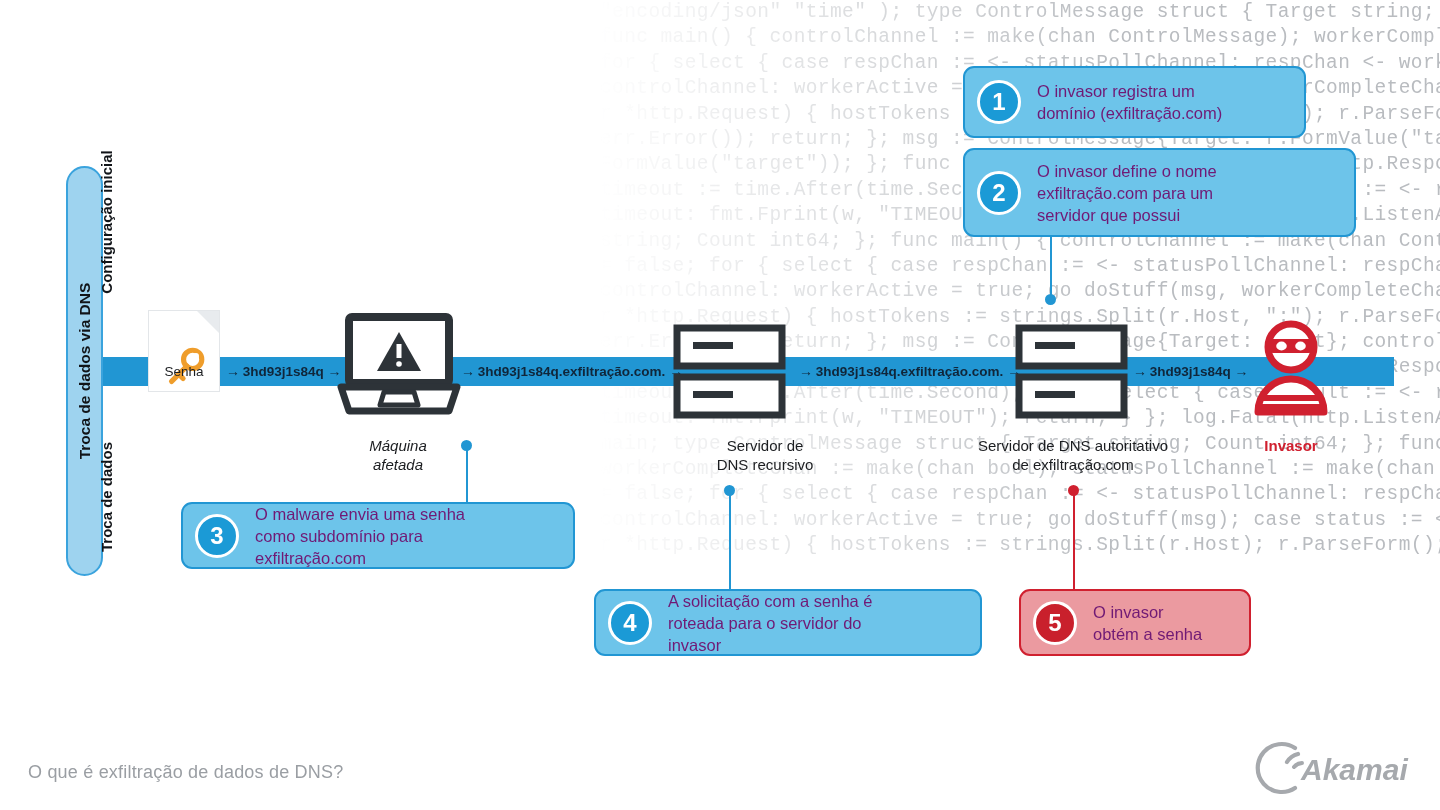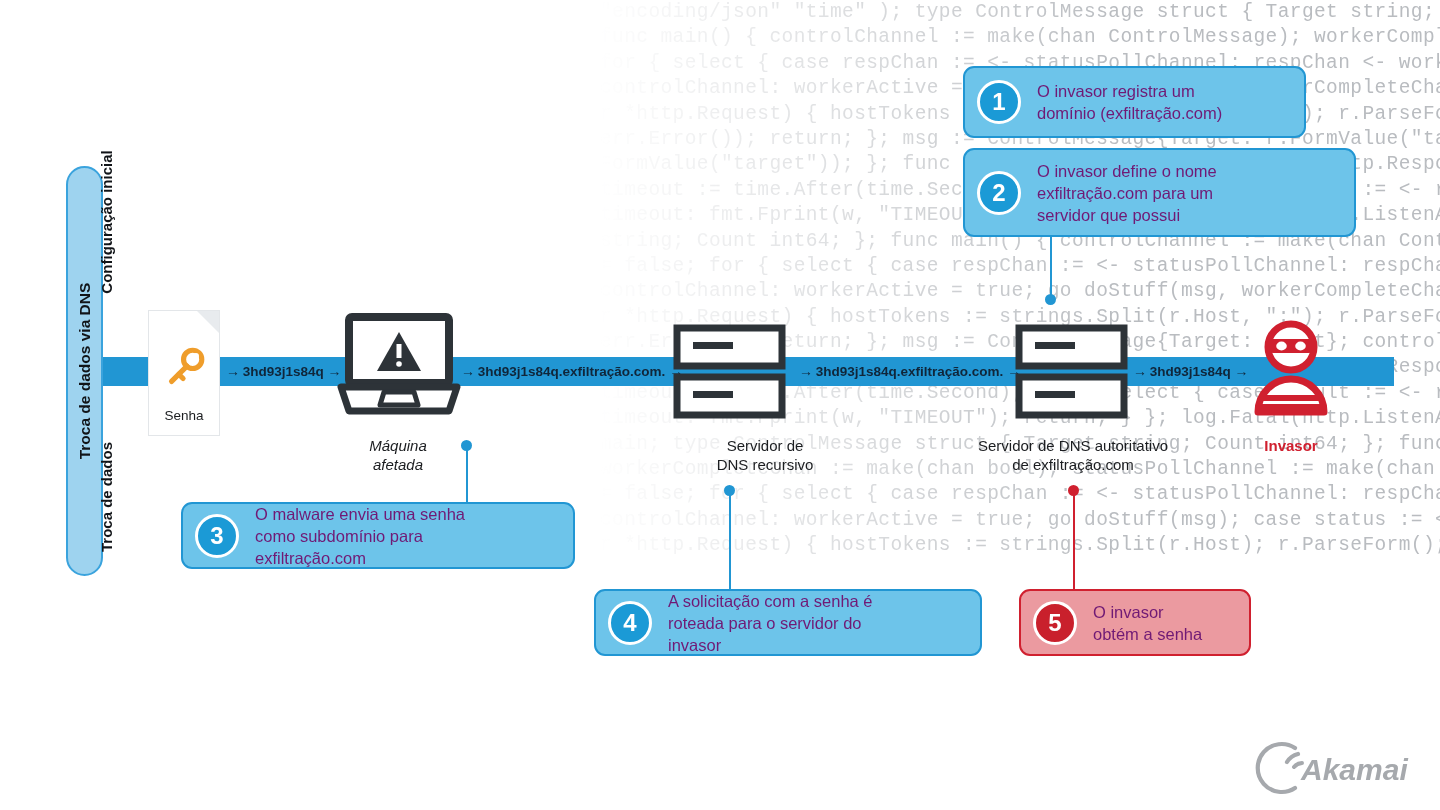--- a/index.html
+++ b/index.html
@@ -53,21 +53,21 @@
   
   .node{position:absolute;}
   .node-caption{
     position:absolute;text-align:center;font-size:15px;color:#1b1d20;
     line-height:19px;white-space:nowrap;
   }
   .node-caption.red{color:#d0202f;font-weight:bold;}
 
   
   .doc{
-    position:absolute;left:148px;top:310px;width:72px;height:126px;
+    position:absolute;left:148px;top:310px;width:72px;height:82px;
     background:#ffffff;border:1px solid #e3e6e9;box-sizing:border-box;
   }
   .doc .fold{
     position:absolute;right:0;top:0;width:22px;height:22px;
     background:#e8ebee;clip-path:polygon(0 0,100% 100%,100% 0);
   }
   .doc .senha{
     position:absolute;left:0;right:0;bottom:12px;text-align:center;
     font-size:13.5px;color:#1b1d20;
   }
@@ -282,20 +282,21 @@
   <div class="callout red" style="left:1019px;top:589px;width:232px;height:67px;padding:0 12px;">
     <div class="badge red">5</div>
     <div class="callout-text">
       <div>O invasor</div>
       <div>obtém a senha</div>
     </div>
   </div>
   <div class="conn red" style="left:1073px;top:492px;height:97px;"></div>
   <div class="dot red" style="left:1068px;top:485px;"></div>
 
+  <div class="footer-caption">O que é exfiltração de dados de DNS?</div>
 
   <svg class="logo" viewBox="0 0 160 52">
     <g fill="none" stroke="#a6a9ad" stroke-linecap="round">
       <path d="M30 6 A24 24 0 1 0 30 46" stroke-width="4.2"></path>
       <path d="M33 12 A18 18 0 0 0 22 20" stroke-width="4.2"></path>
       <path d="M37 21 A11 11 0 0 0 29 25" stroke-width="4"></path>
     </g>
     <text x="36" y="38" font-family="Liberation Sans, sans-serif" font-size="30" font-weight="bold" font-style="italic" fill="#a6a9ad">Akamai</text>
   </svg>
 

